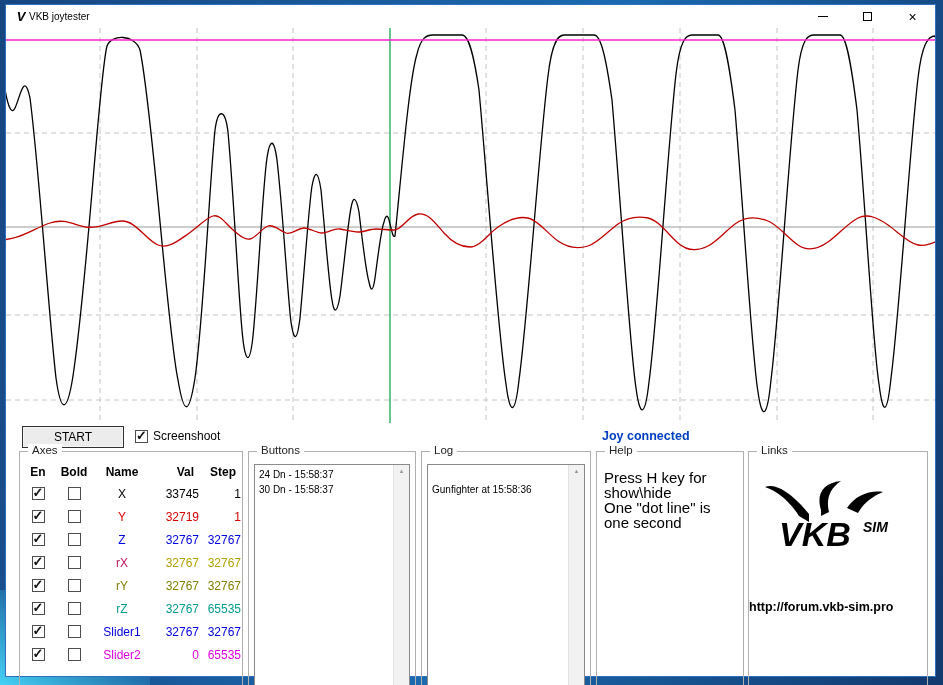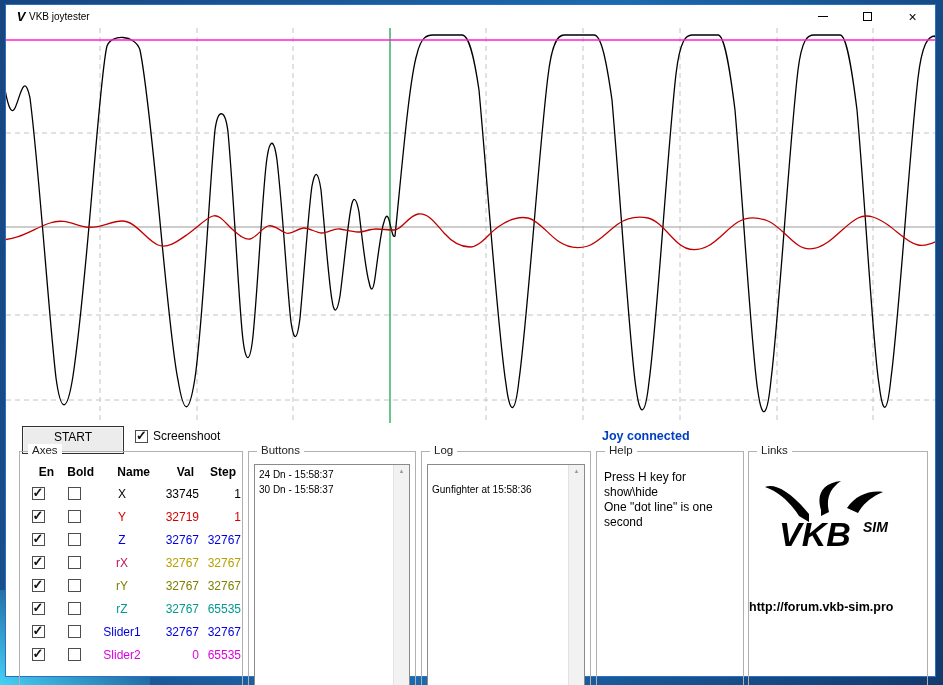--- a/index.html
+++ b/index.html
@@ -20,21 +20,21 @@
   .title-text{font-size:10px;}
   .caption-btns{margin-left:auto;display:flex;height:23px}
   .cap-btn{width:45px;height:23px;display:flex;align-items:center;justify-content:center}
   .min-glyph{width:10px;height:1px;background:#000}
   .max-glyph{width:9px;height:9px;border:1px solid #000;box-sizing:border-box}
   .close-glyph{font-size:14px;line-height:14px}
   
   .chart{position:absolute;left:0;top:23px;width:929px;height:395px;background:#fff}
   
   .controls{position:absolute;left:0;top:418px;right:0;height:28px}
-  .start-btn{position:absolute;left:16px;top:3px;width:102px;height:28px;
+  .start-btn{position:absolute;left:16px;top:3px;width:102px;height:22px;
     background:#ececec;border:1px solid #303030;box-shadow:inset 0 0 0 1px #f6f6f6;
     font-size:12px;text-align:center;line-height:20px;box-sizing:border-box}
   .shot-wrap{position:absolute;left:129px;top:6px;display:flex;align-items:center;font-size:12px}
   .cb{width:13px;height:13px;border:1px solid #4d4d4d;background:#fff;display:inline-block;
     position:relative;box-sizing:border-box}
   .cb.checked::after{content:"✓";position:absolute;left:0px;top:-3px;font-size:13px;font-weight:bold;color:#111}
   .shot-label{margin-left:5px}
   .combo{position:absolute;left:212px;top:3px;width:374px;height:22px;border:1px solid #7a7a7a;
     background:#fff;box-sizing:border-box;display:flex;align-items:center}
   .combo-text{flex:1;font-size:12px;padding-left:5px;white-space:nowrap;overflow:hidden}
@@ -47,38 +47,38 @@
   .gbox-caption{position:absolute;top:-8px;left:8px;background:#fff;padding:0 4px;font-size:11.5px;color:#222}
   .gbox-axes{left:13px;width:224px}
   .gbox-buttons{left:242px;width:168px}
   .gbox-log{left:415px;width:170px}
   .gbox-help{left:590px;width:148px}
   .gbox-links{left:742px;width:180px}
   
   .ax-table{position:absolute;left:2px;top:10px;right:2px}
   .ax-row{display:grid;grid-template-columns:32px 40px 56px 52px 42px;align-items:center;height:23px}
   .ax-head{height:20px;font-weight:bold;font-size:12px}
-  .ax-head span{text-align:right}
+  .ax-head span{text-align:center}
   .ax-row .cb{justify-self:center}
   .ax-name{text-align:center;font-size:12px}
   .ax-val,.ax-step{text-align:right;font-size:12px;padding-right:3px}
   .ax-head .h-val,.ax-head .h-step{text-align:right;padding-right:8px}
   
   .list{position:absolute;left:5px;right:5px;top:12px;bottom:6px;border:1px solid #8a8a8a;background:#fff}
   .list-items{position:absolute;left:4px;top:2px;right:17px;bottom:17px;font-size:10px;overflow:hidden}
   .list-item{height:15px;line-height:15px;white-space:nowrap}
   .vscroll{position:absolute;top:0;right:0;bottom:15px;width:15px;background:#f2f2f2;
     border-left:1px solid #e2e2e2;display:flex;flex-direction:column;justify-content:space-between;align-items:center}
   .hscroll{position:absolute;left:0;right:15px;bottom:0;height:15px;background:#f2f2f2;
     border-top:1px solid #e2e2e2;display:flex;justify-content:space-between;align-items:center;padding:0 3px;box-sizing:border-box}
   .sb-corner{position:absolute;right:0;bottom:0;width:15px;height:15px;background:#f2f2f2}
   .arr{font-size:6px;color:#9a9a9a;line-height:13px}
   .log-pad{padding-top:15px}
   
-  .help-text{position:absolute;left:7px;top:18px;right:18px;font-size:12px;line-height:15px}
+  .help-text{position:absolute;left:7px;top:18px;right:18px;font-size:15px;line-height:15px}
   
   .logo-wrap{position:absolute;left:0;right:0;top:28px;text-align:center}
   .link-url{position:absolute;left:0;right:0;top:148px;font-size:12.5px;font-weight:bold}
 </style>
 </head>
 <body>
 
 <div class="desk-corner"></div>
 
 <div class="window">

